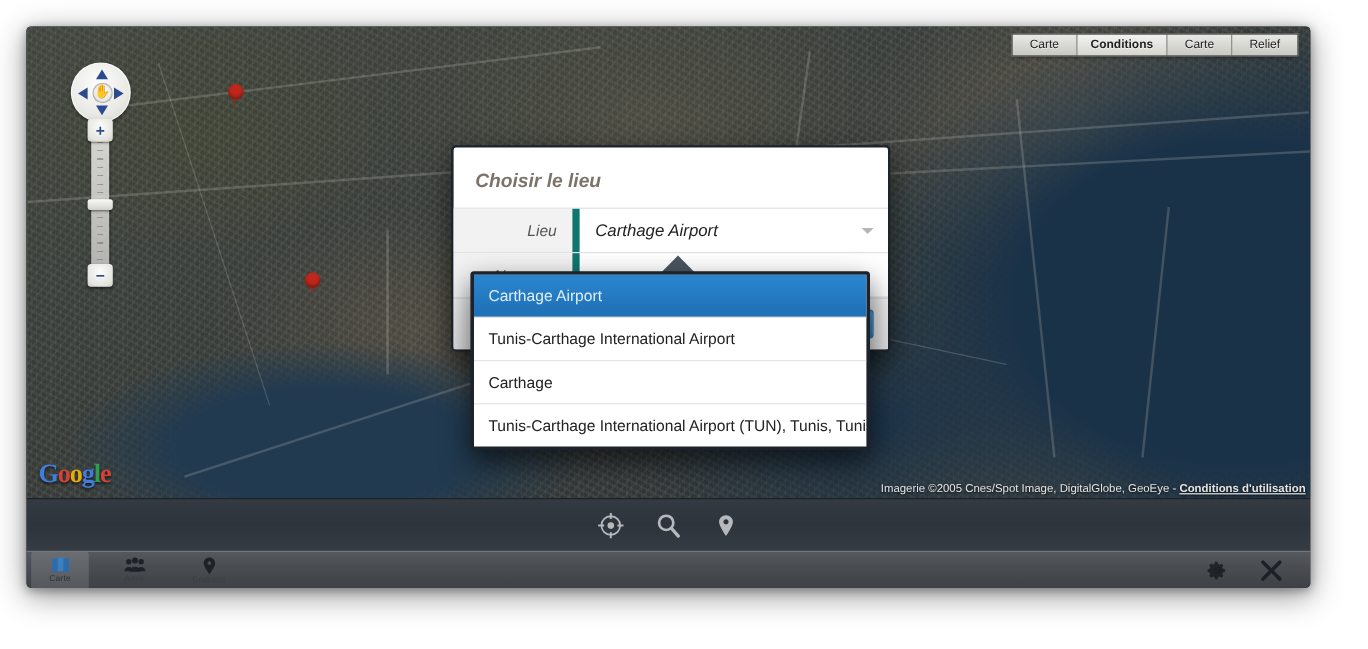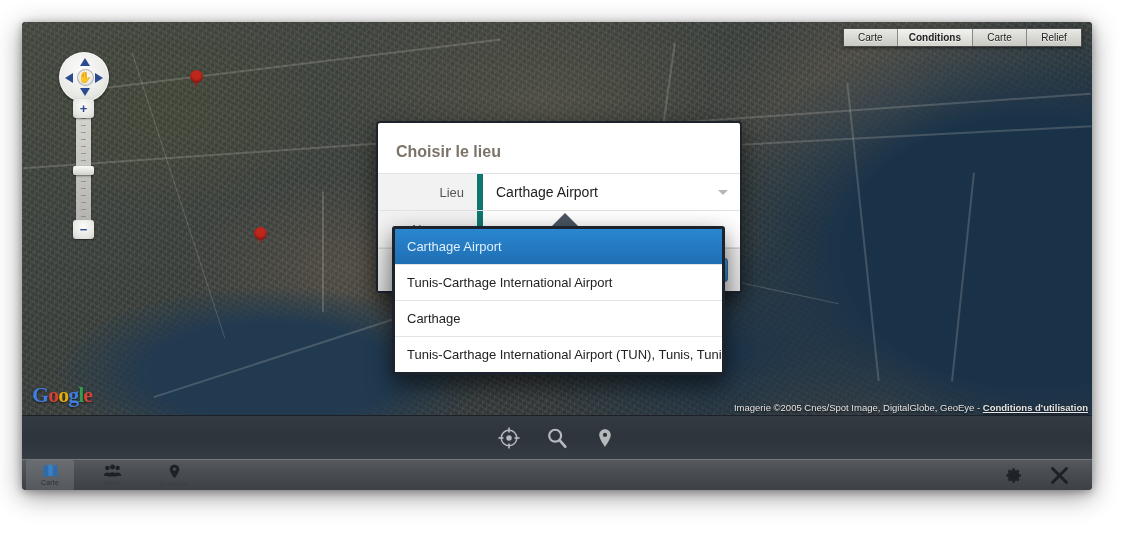--- a/index.html
+++ b/index.html
@@ -185,20 +185,21 @@
   .action-icon { cursor:pointer; }
 
   
   #place-dialog {
     position:absolute; left:376px; top:121px; width:366px;
     background:#fff;
     border:2px solid #1c232c;
     border-radius:4px;
     box-shadow: 0 8px 22px rgba(0,0,0,0.55);
     z-index: 40;
+    font-style: italic;
   }
   #dialog-title {
     font-size:16px; font-weight:bold; color:#7c7468;
     padding:20px 0 12px 18px;
   }
   #dialog-form { border-top:1px solid #e2e2e2; }
   .form-row { display:flex; border-bottom:1px solid #e2e2e2; min-height:37px; align-items:stretch; }
   .form-label {
     width:105px; background:#f2f2f2; border-right:6px solid #0f766e;
     display:flex; align-items:center; justify-content:flex-end;

